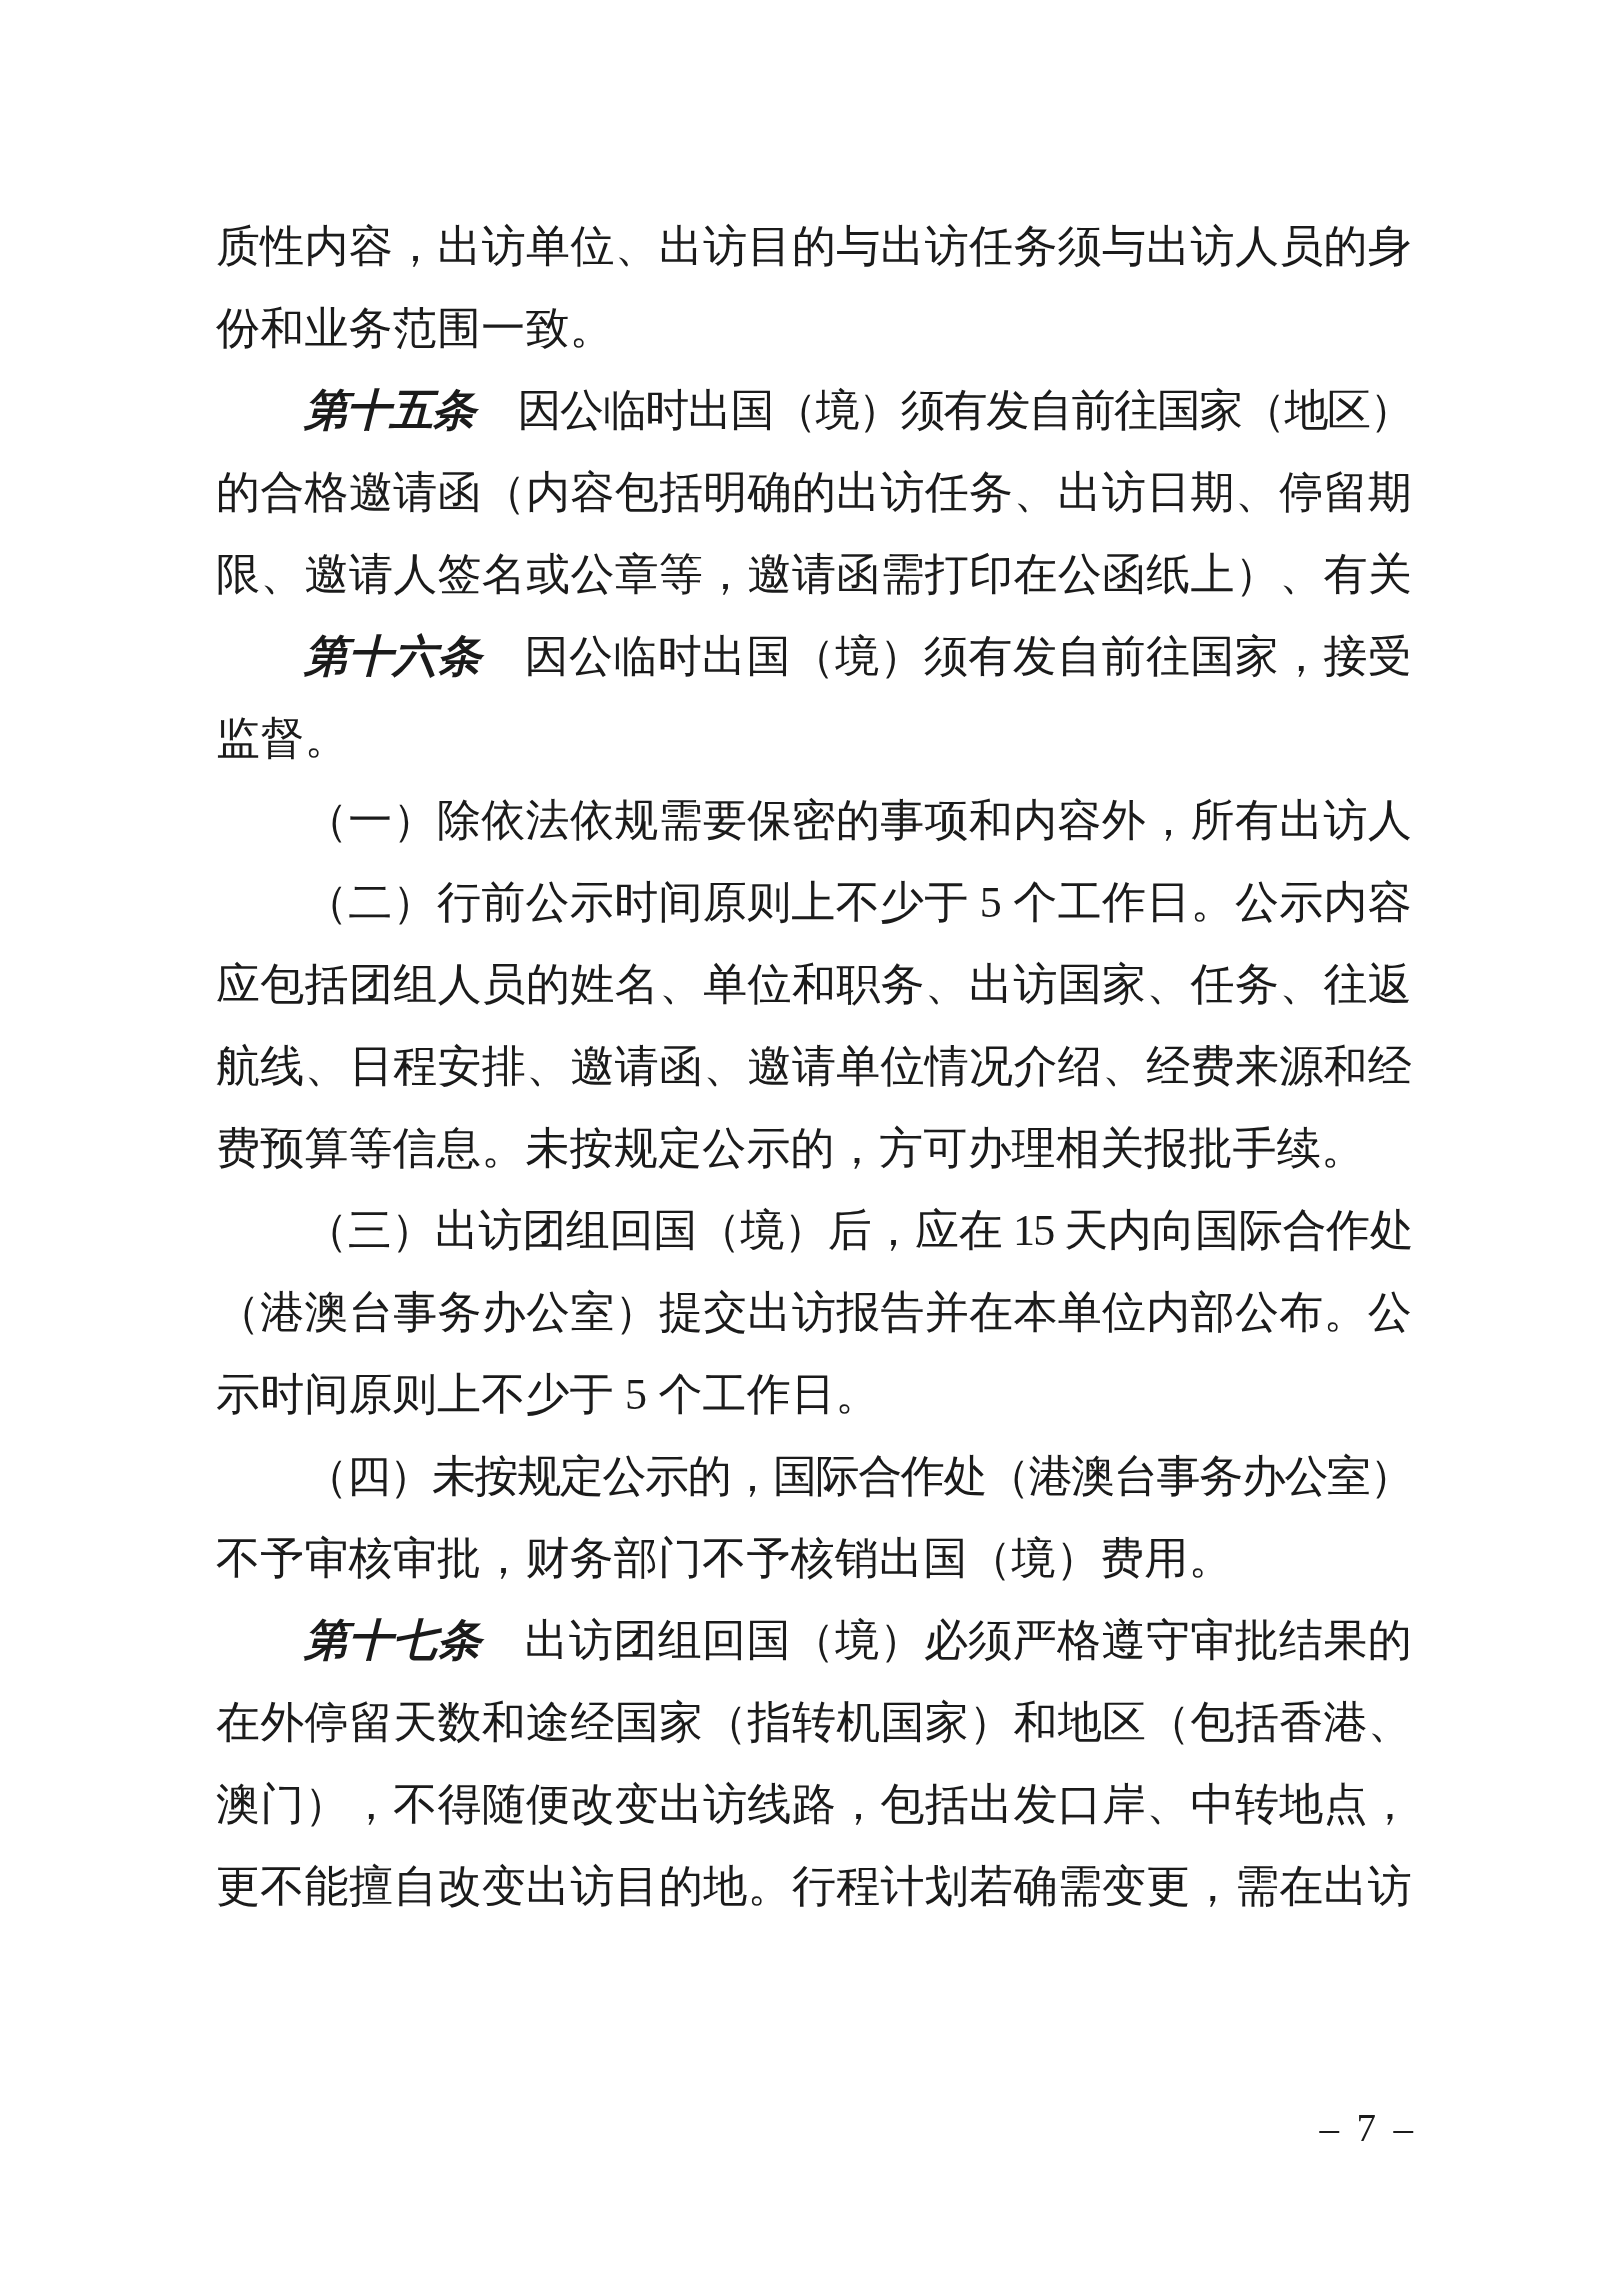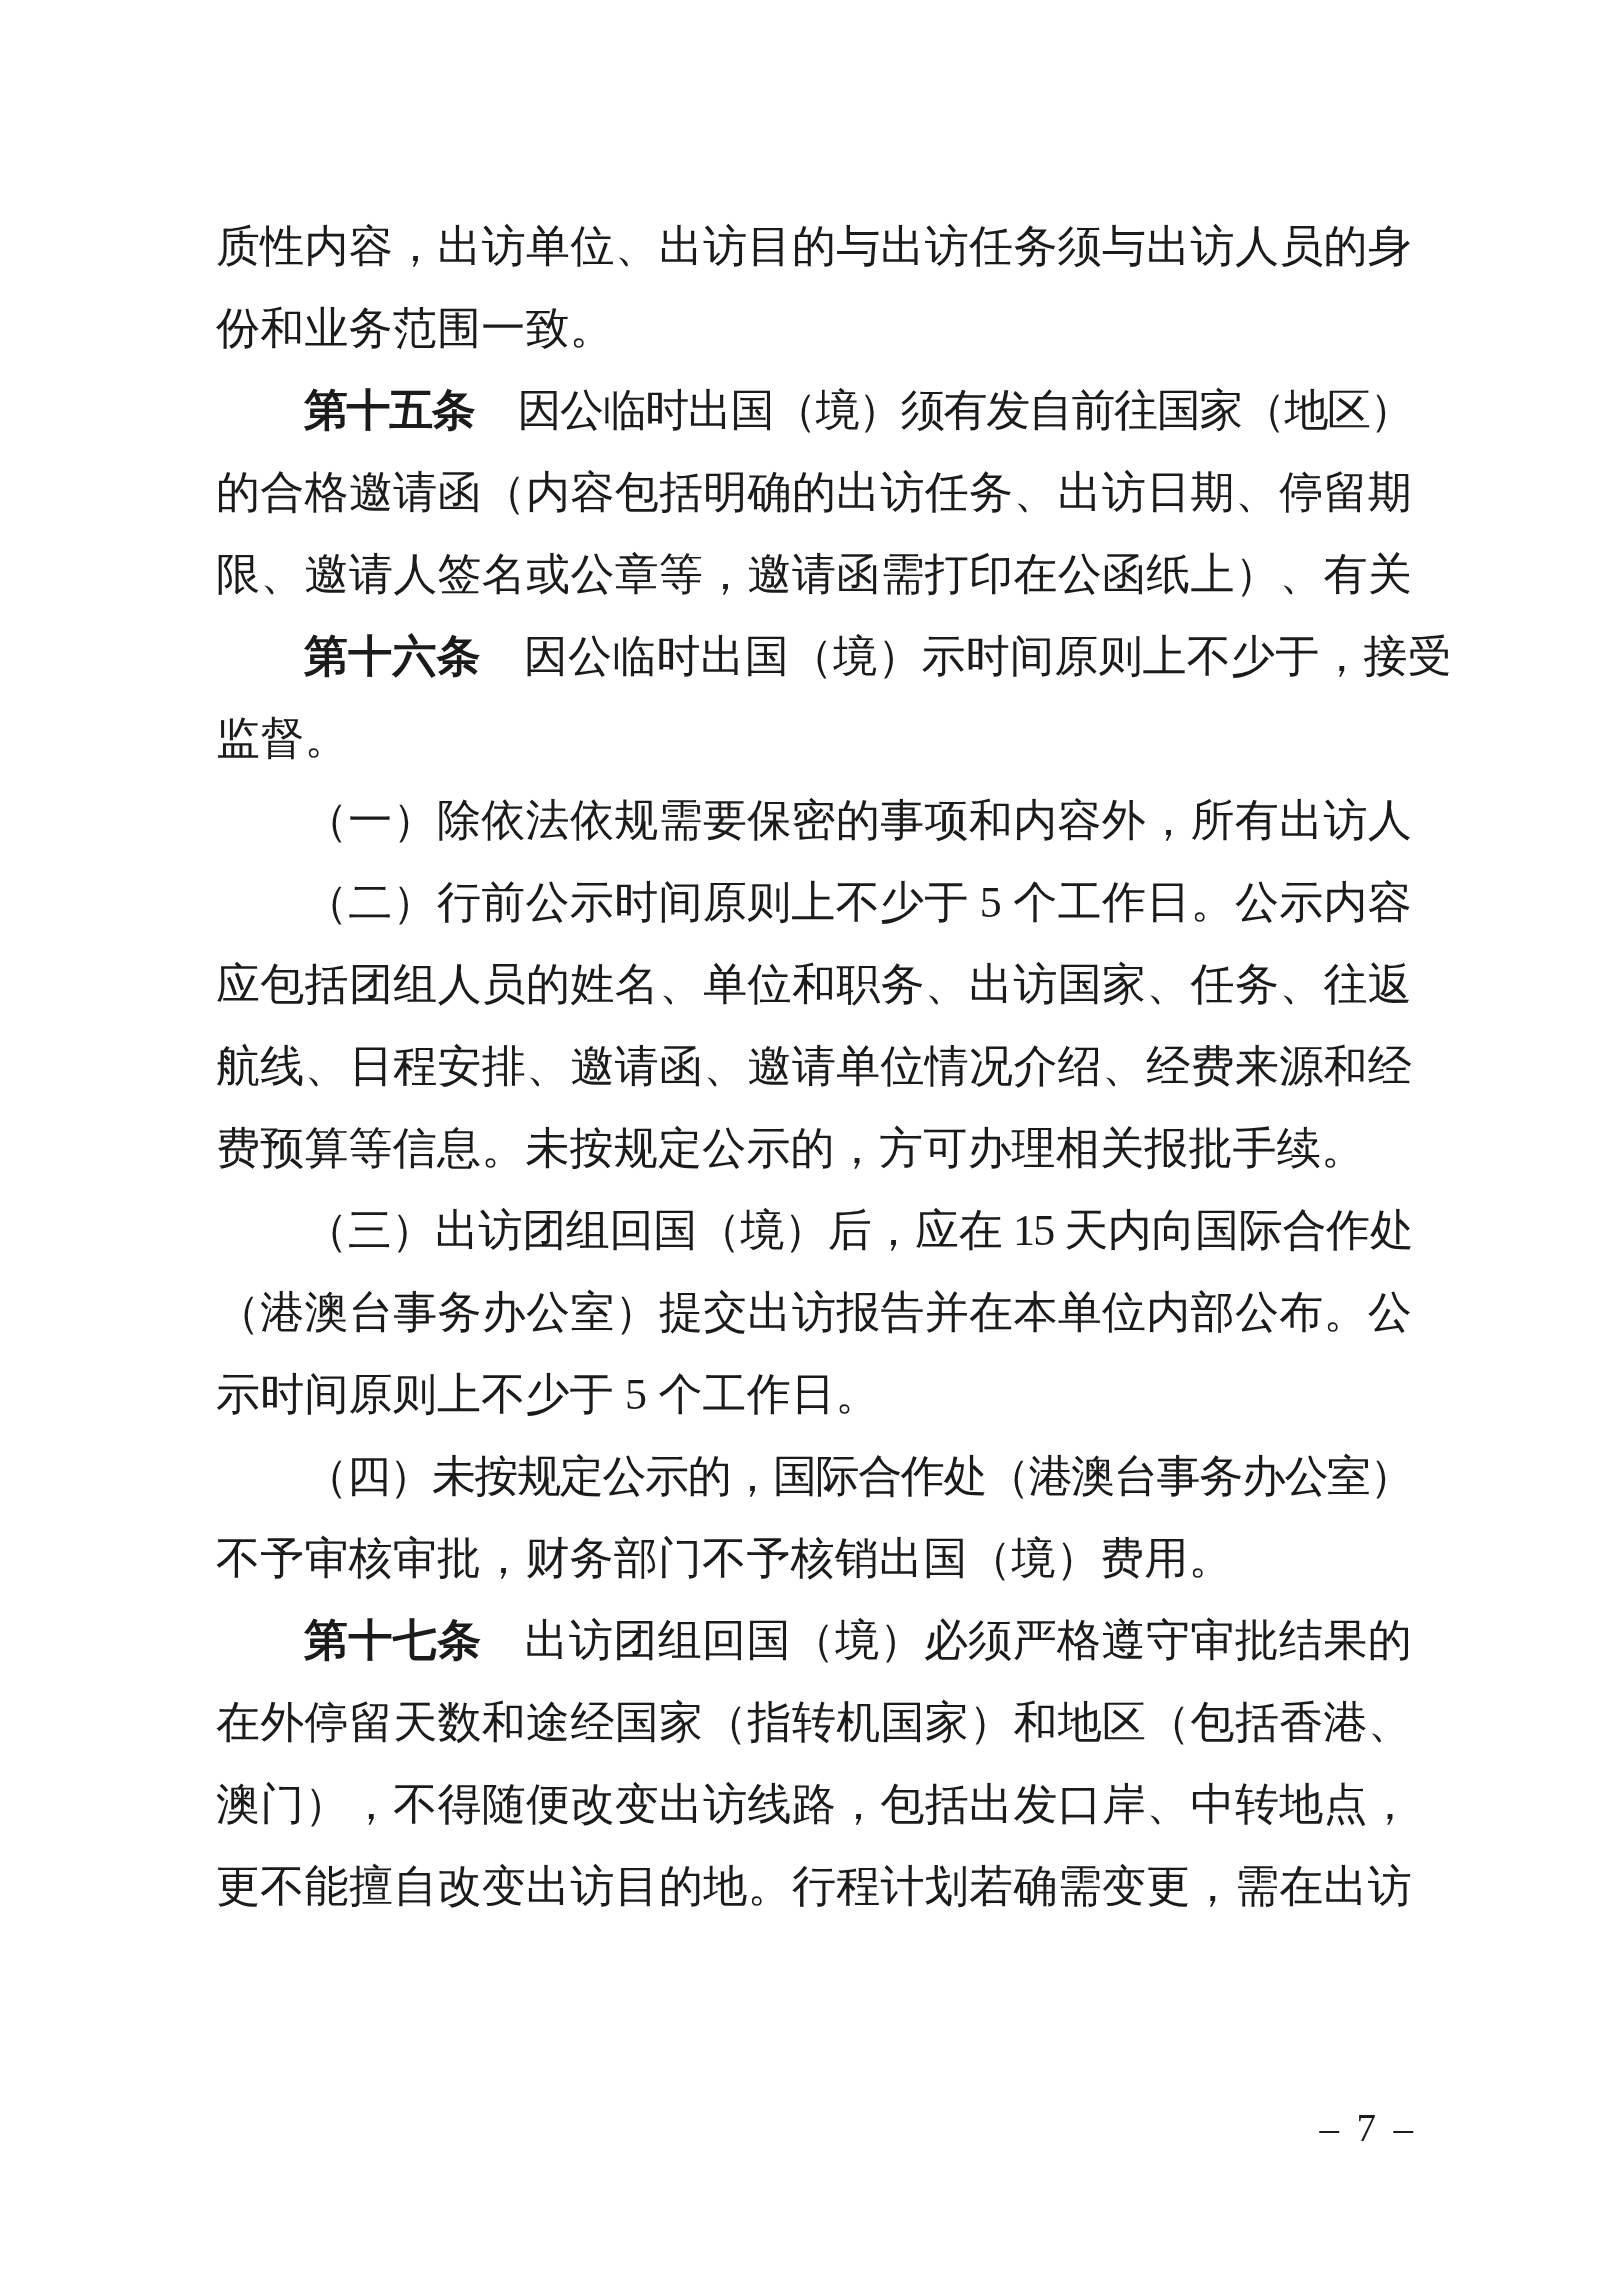--- a/index.html
+++ b/index.html
@@ -28,20 +28,21 @@
   }
   .fill {
     text-align: justify;
     text-align-last: justify;
   }
   .indent { padding-left: 88px; }
   .tight { letter-spacing: -1.7px; }
   .lead {
     font-weight: 700;
     margin-right: 43px;
+    font-style: italic;
   }
   .pagenum {
     position: absolute;
     top: 2107px;
     right: 212px;
     font-size: 39px;
     line-height: 41px;
     letter-spacing: 3.9px;
     color: #1b1b1b;
   }
@@ -49,21 +50,21 @@
 </head>
 <body>
 
 <div class="page">
   <div class="textblock">
     <div class="line fill"><span>质性内容，出访单位、出访目的与出访任务须与出访人员的身</span></div>
     <div class="line"><span>份和业务范围一致。</span></div>
     <div class="line fill indent tight"><span class="lead">第十五条</span><span>因公临时出国（境）须有发自前往国家（地区）</span></div>
     <div class="line fill"><span>的合格邀请函（内容包括明确的出访任务、出访日期、停留期</span></div>
     <div class="line fill"><span>限、邀请人签名或公章等，邀请函需打印在公函纸上）、有关</span></div>
-    <div class="line fill indent"><span class="lead">第十六条</span><span>因公临时出国（境）示时间原则上不少于，接受</span></div>
+    <div class="line fill indent"><span class="lead">第十六条</span><span>因公临时出国（境）须有发自前往国家，接受</span></div>
     <div class="line"><span>监督。</span></div>
     <div class="line fill indent"><span>（一）除依法依规需要保密的事项和内容外，所有出访人</span></div>
     <div class="line fill indent"><span>（二）行前公示时间原则上不少于 5 个工作日。公示内容</span></div>
     <div class="line fill"><span>应包括团组人员的姓名、单位和职务、出访国家、任务、往返</span></div>
     <div class="line fill"><span>航线、日程安排、邀请函、邀请单位情况介绍、经费来源和经</span></div>
     <div class="line"><span>费预算等信息。未按规定公示的，方可办理相关报批手续。</span></div>
     <div class="line fill indent tight"><span>（三）出访团组回国（境）后，应在 15 天内向国际合作处</span></div>
     <div class="line fill"><span>（港澳台事务办公室）提交出访报告并在本单位内部公布。公</span></div>
     <div class="line"><span>示时间原则上不少于 5 个工作日。</span></div>
     <div class="line fill indent tight"><span>（四）未按规定公示的，国际合作处（港澳台事务办公室）</span></div>

